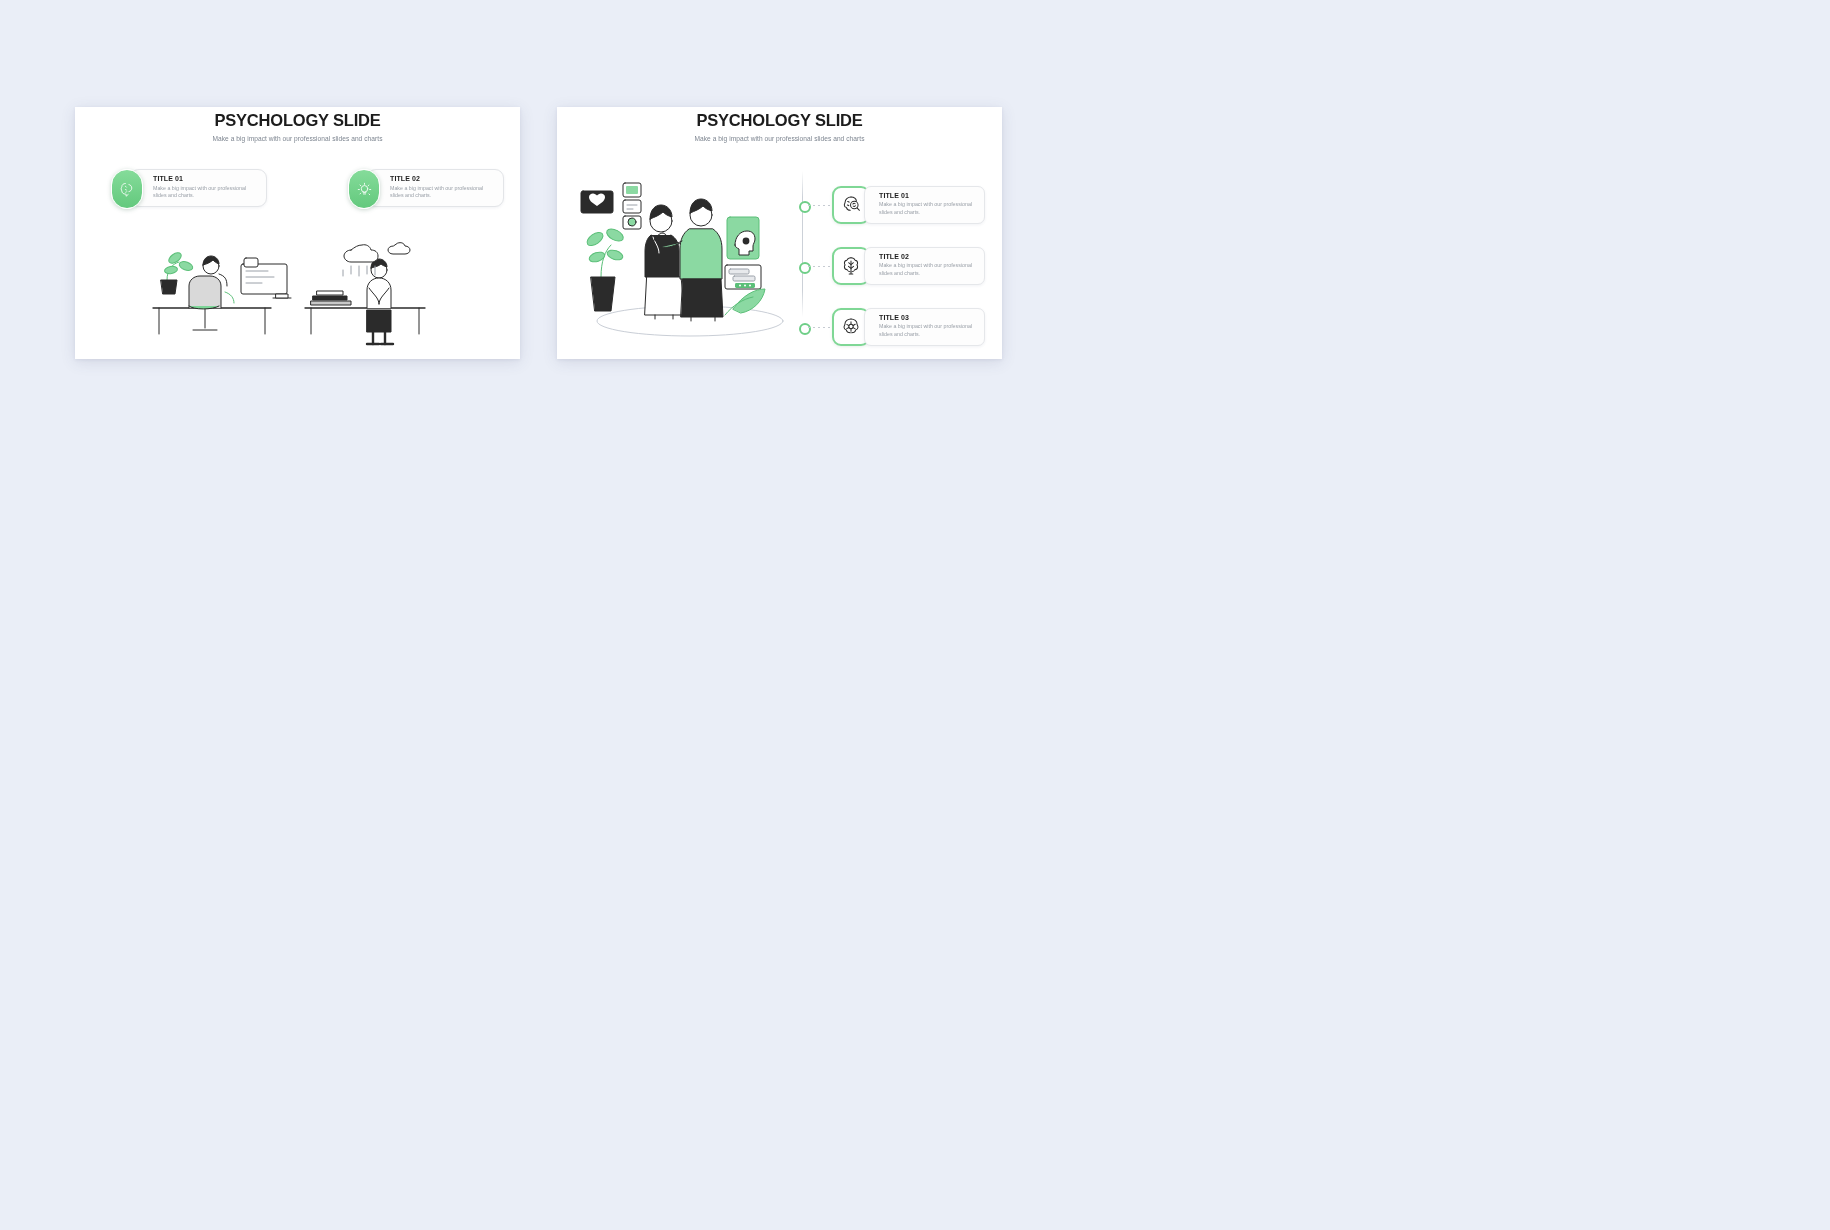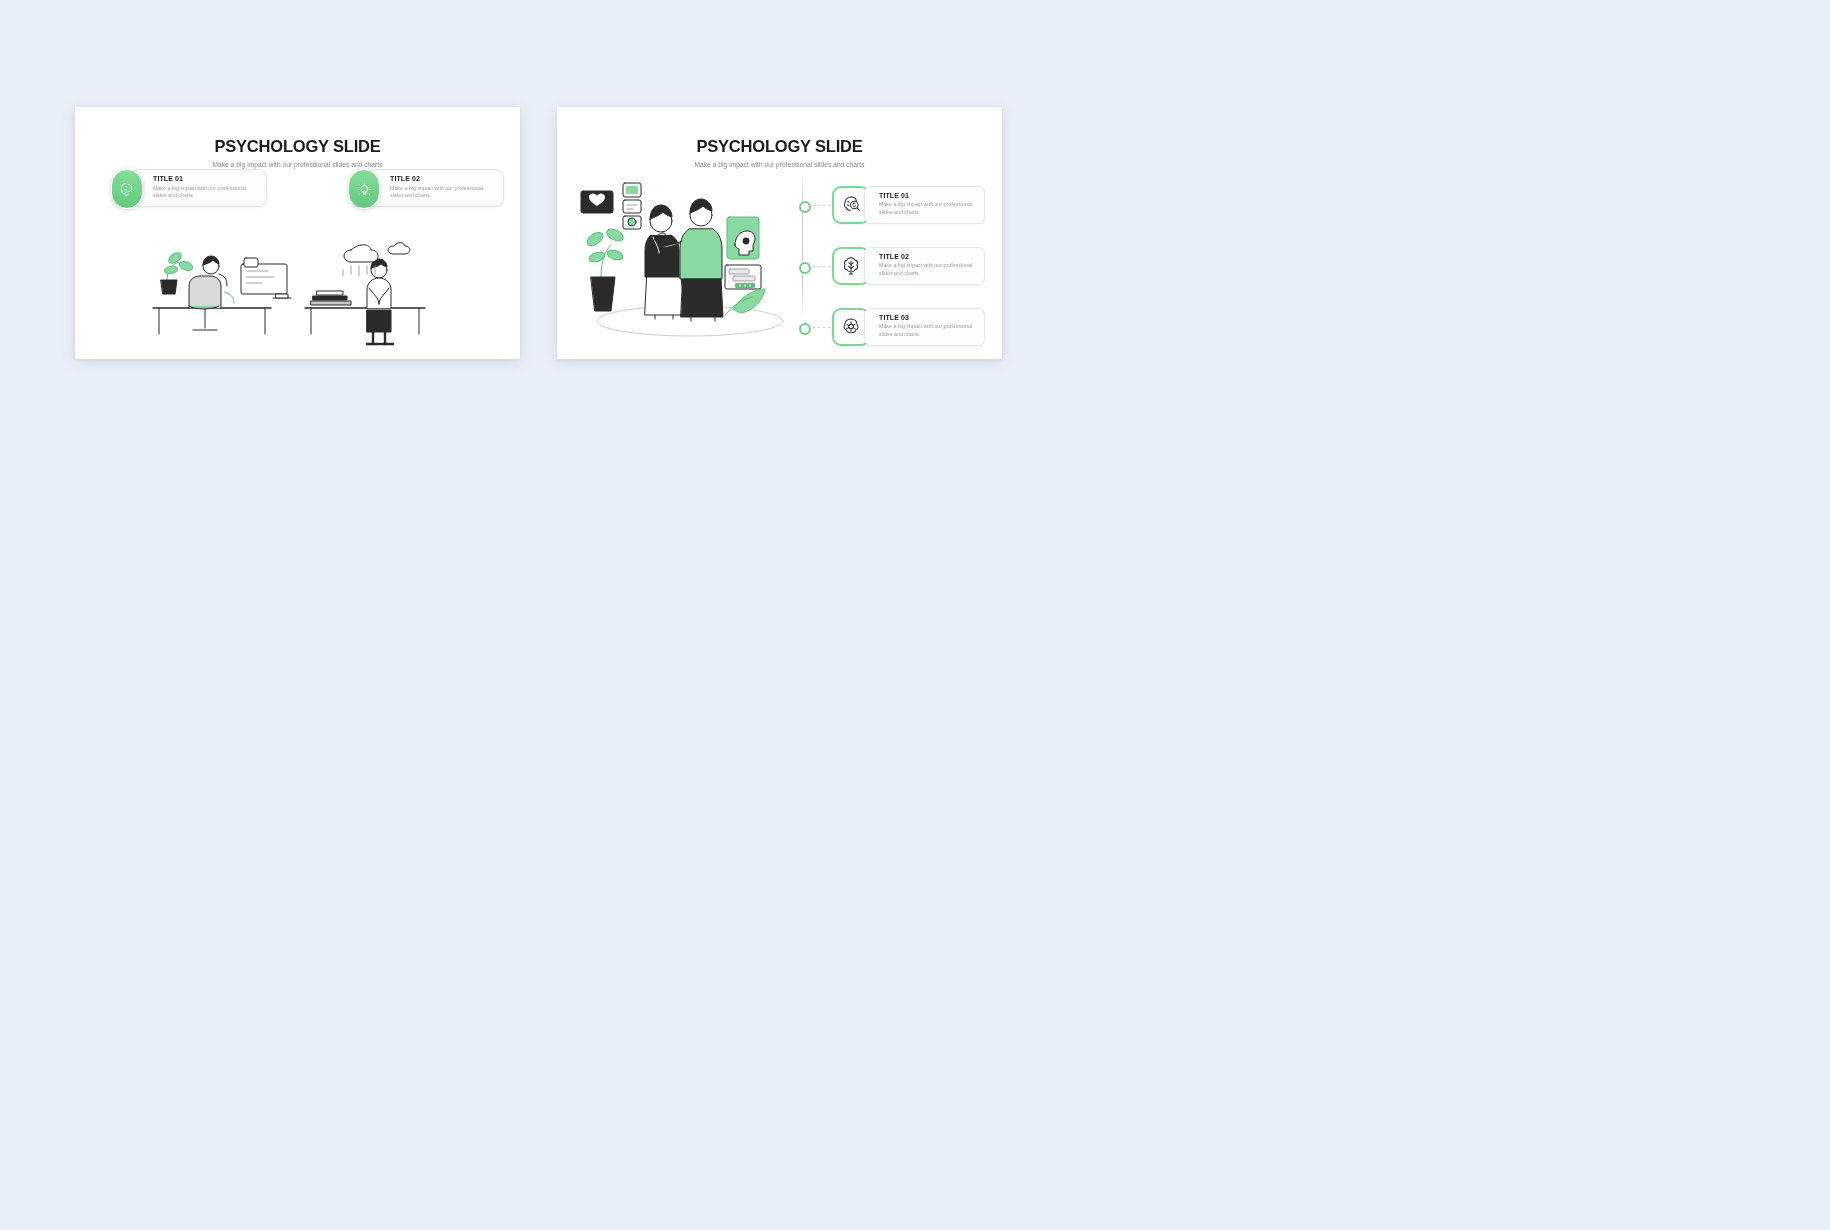--- a/index.html
+++ b/index.html
@@ -20,21 +20,21 @@
   }
   #slide-1{left:75px;top:107px;width:445px;height:252px;}
   #slide-2{left:557px;top:107px;width:445px;height:252px;}
 
   .slide-title{
     text-align:center;
     font-weight:bold;
     font-size:16.5px;
     letter-spacing:-0.2px;
     color:#1c1c1c;
-    margin:30px 0 0 0;
+    margin:4px 0 0 0;
     font-family:"Liberation Sans", sans-serif;
   }
   .slide-sub{
     text-align:center;
     font-size:6.6px;
     color:#7d8590;
     margin-top:5px;
     letter-spacing:.05px;
   }
 

